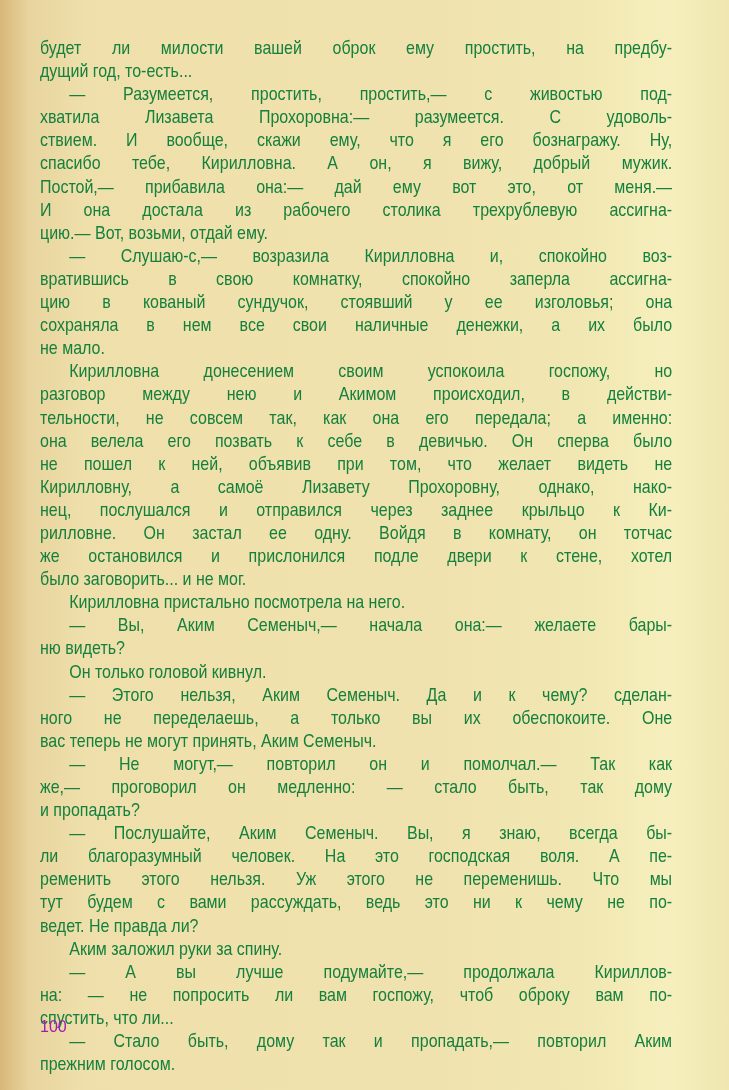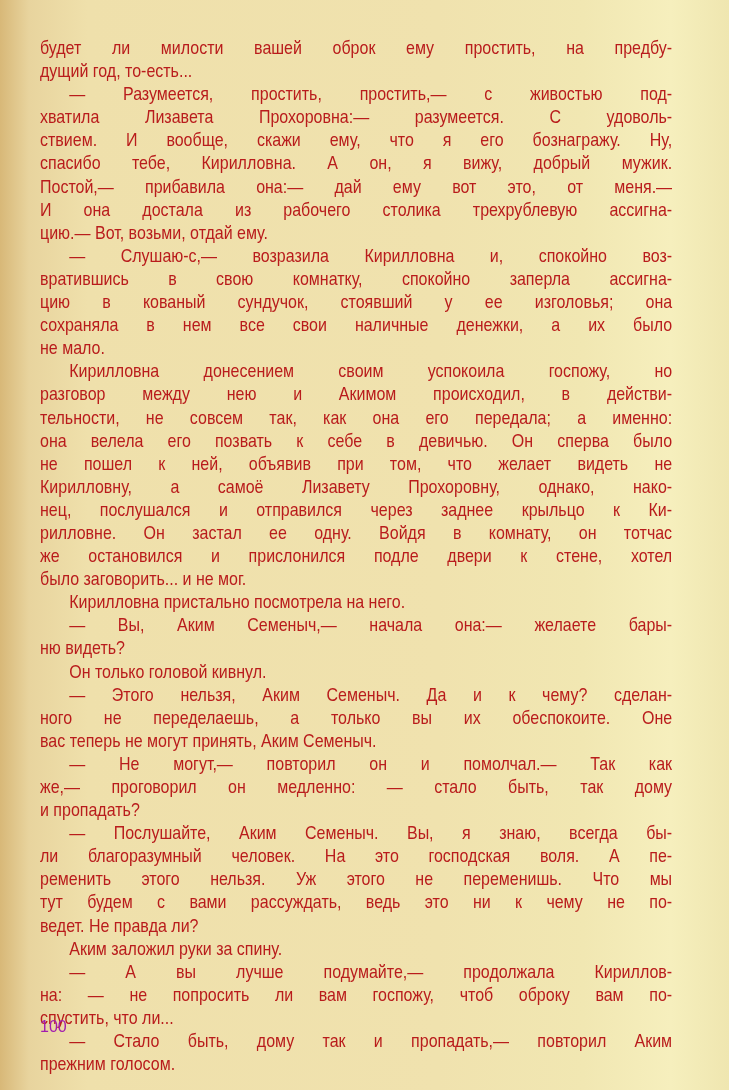--- a/index.html
+++ b/index.html
@@ -4,21 +4,21 @@
 <style>
   html, body { margin: 0; padding: 0; }
   body {
     width: 729px; height: 1090px; overflow: hidden;
     background: linear-gradient(to right, #d8b878 0%, #e8d49e 4%, #efe0ab 12%, #f0e2ae 60%, #f1e7b2 80%, #f6efbd 92%, #efe6b0 100%);
     position: relative;
   }
   .page {
     position: absolute; left: 40px; top: 36px; width: 632px;
     font-family: "Liberation Sans Narrow", "Liberation Sans", sans-serif;
-    font-size: 18.6px; line-height: 23.1px; color: #b91c1c;
+    font-size: 18.6px; line-height: 23.1px; color: #15803d;
     text-align: justify;
   }
   .line { display: block; white-space: nowrap; text-align-last: justify; }
   .line.last { text-align-last: left; }
   .indent { padding-left: 34px; }
   .pagenum {
     position: absolute; left: 40px; top: 1018px;
     font-family: "Liberation Sans", sans-serif; font-size: 16px; color: #a21caf;
   }
   .scale { display: inline-block; transform-origin: left top; transform: scaleX(0.86); width: 116.3%; }

